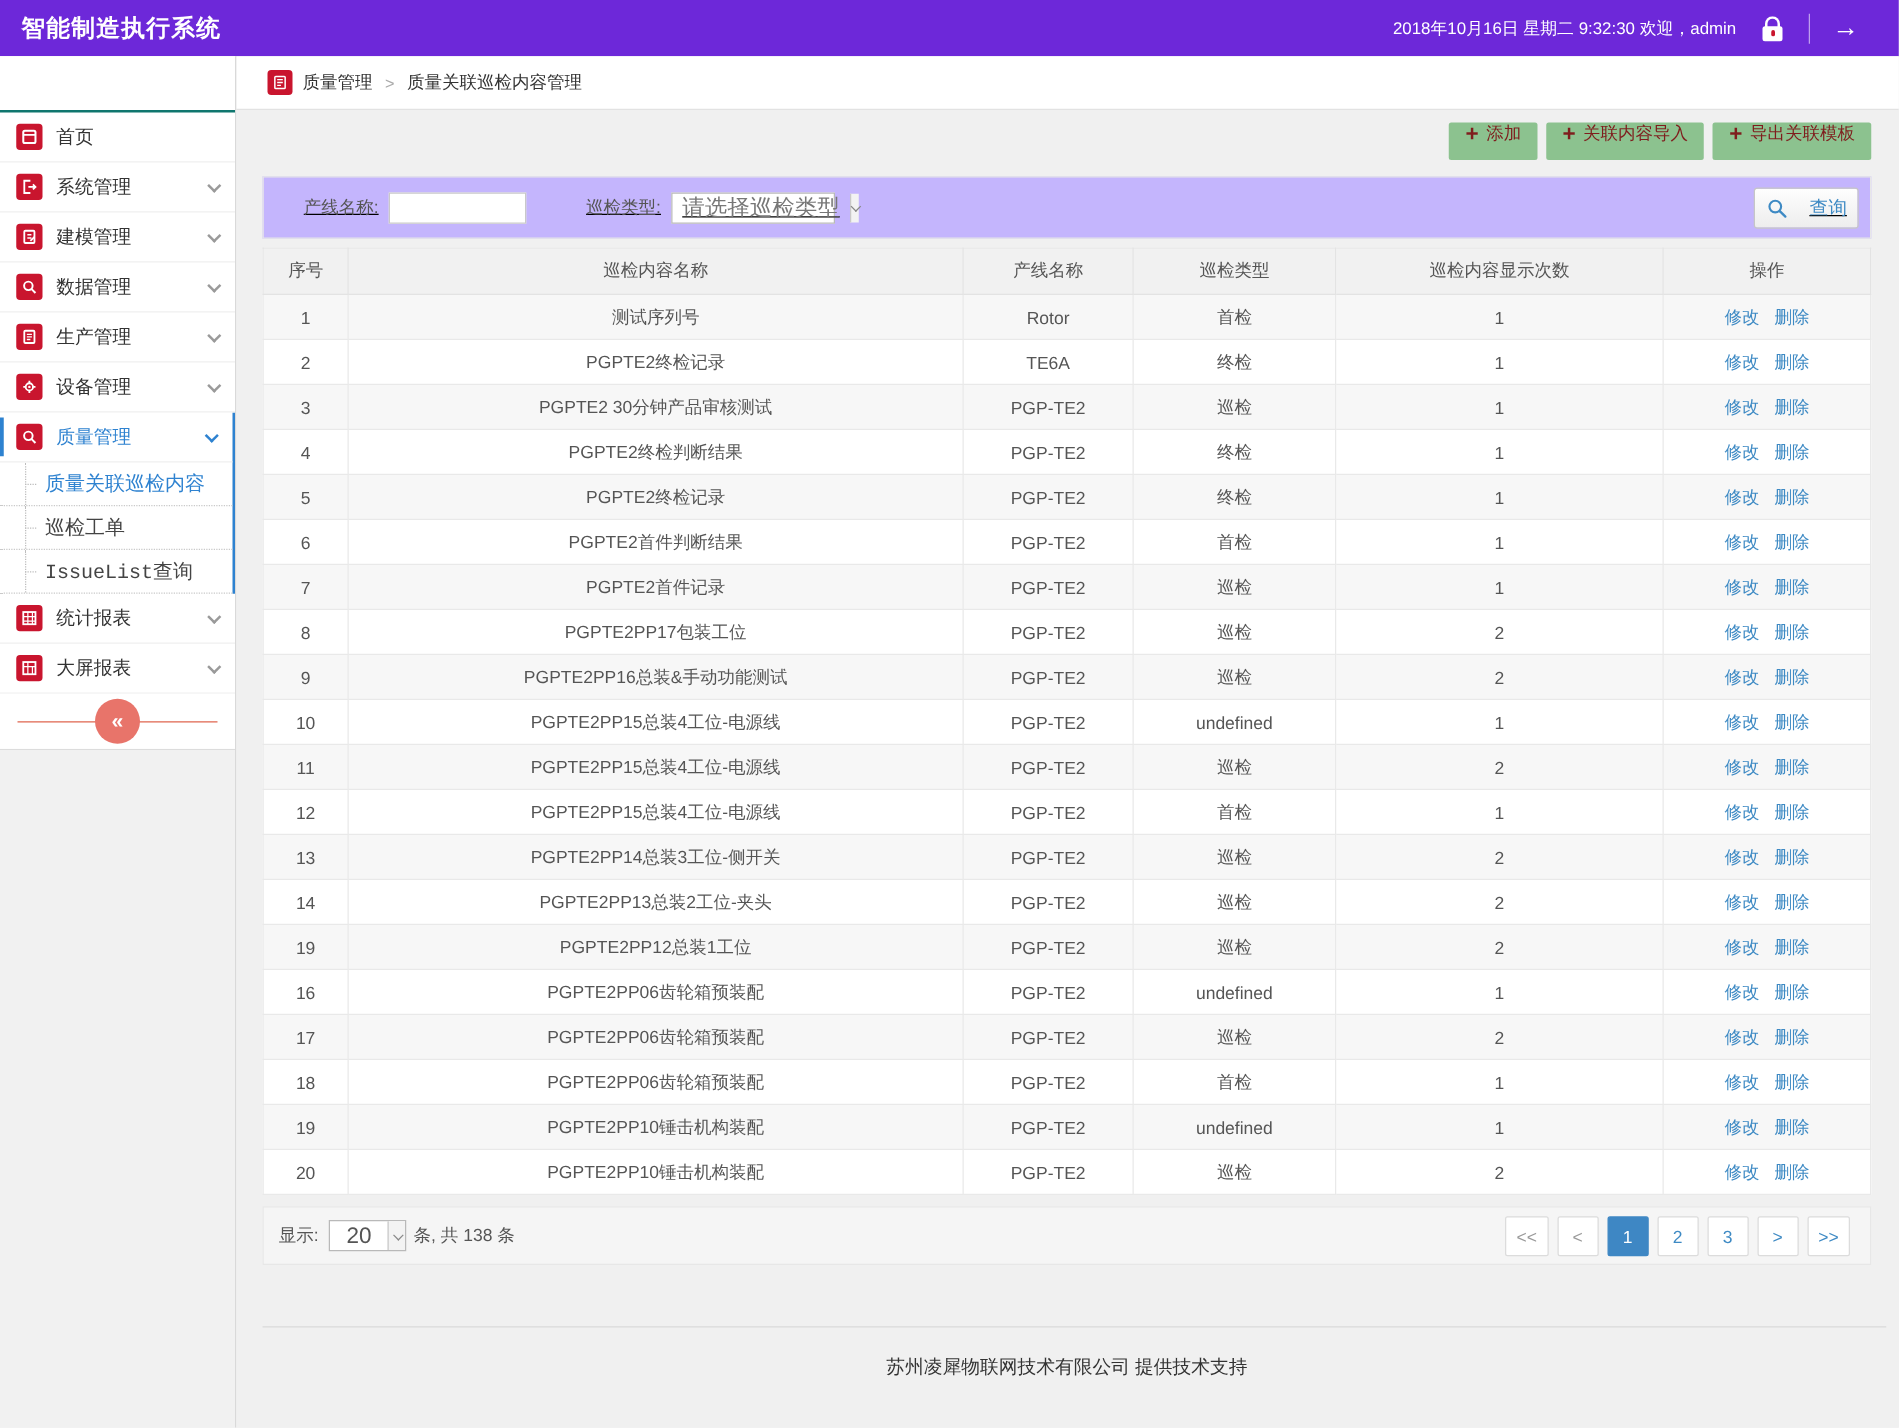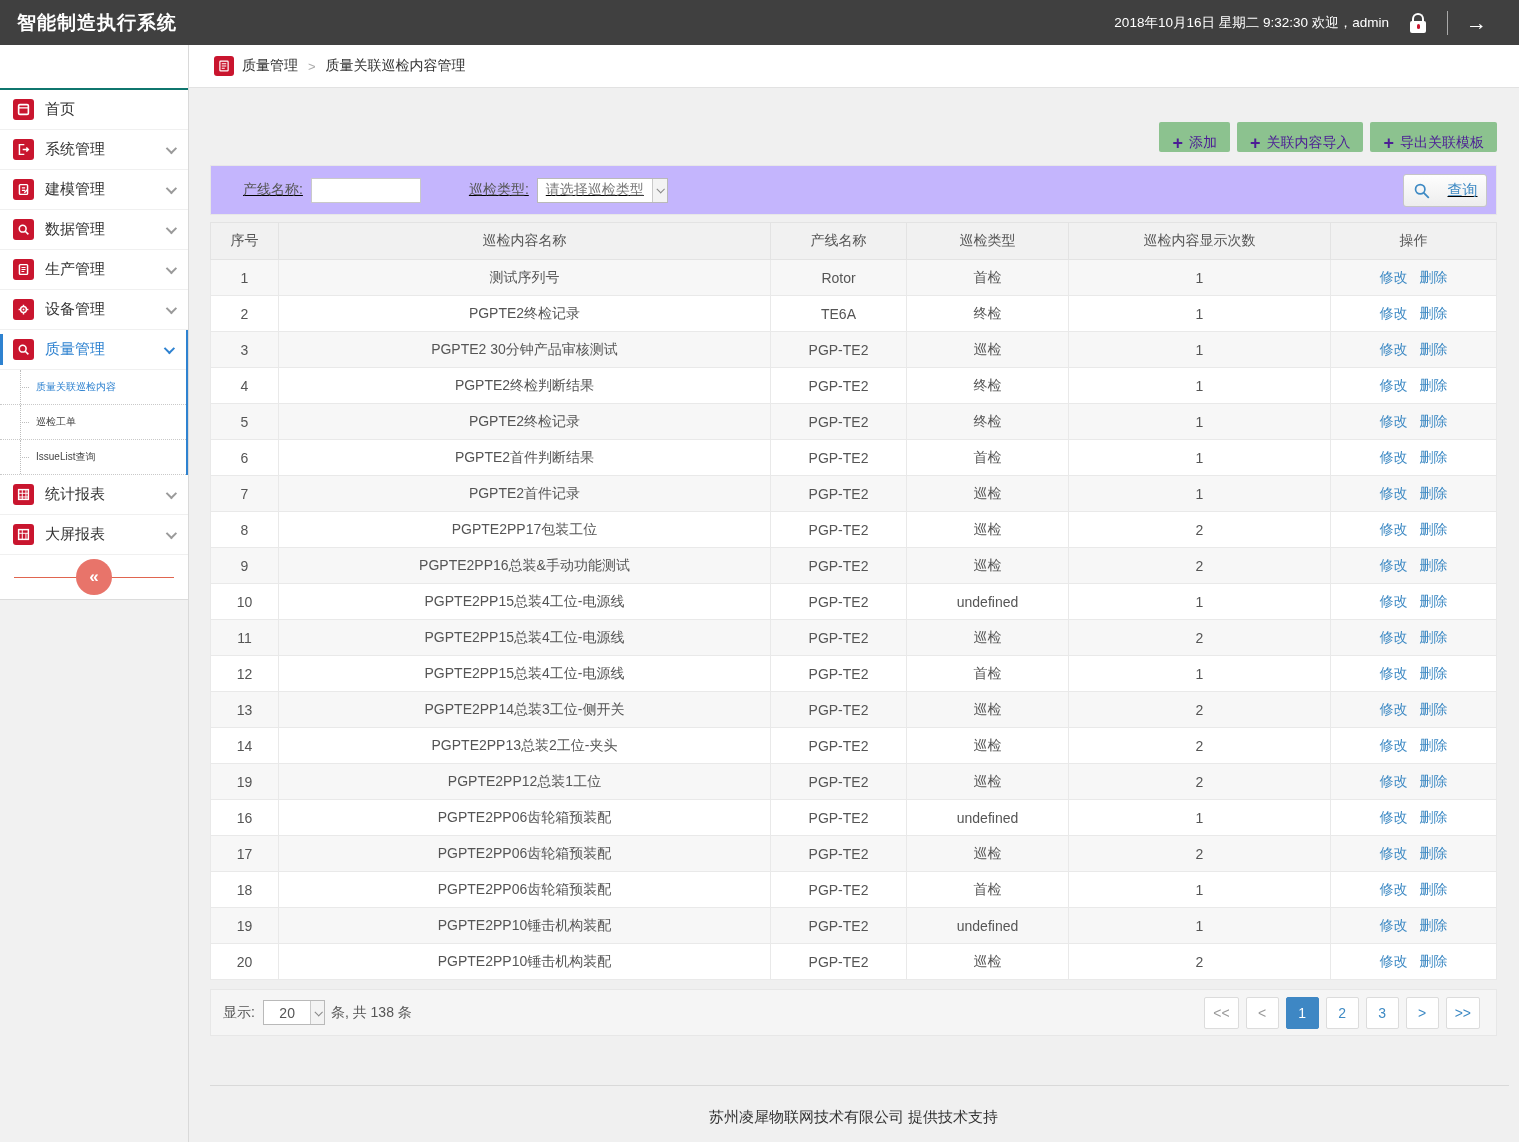--- a/index.html
+++ b/index.html
@@ -1,19 +1,19 @@
 <!DOCTYPE html>
 <html><head>
 <meta charset="utf-8">
 <style>
   * { margin:0; padding:0; box-sizing:border-box; }
   html,body { width:1519px; height:1142px; font-family:"Liberation Sans","DejaVu Sans",sans-serif; background:#f0f0f0; overflow:hidden; }
 
   
-  .topbar { position:absolute; left:0; top:0; width:1519px; height:45px; background:#404040; display:flex; align-items:center; }
+  .topbar { position:absolute; left:0; top:0; width:1519px; height:45px; background:#6d28d9; display:flex; align-items:center; }
   .topbar-title { color:#fff; font-size:19px; font-weight:bold; padding-left:17px; letter-spacing:1px; }
   .topbar-right { margin-left:auto; display:flex; align-items:center; color:#fff; font-size:13.5px; padding-right:28px; gap:18px; }
   .lock-icon { width:22px; height:22px; position:relative; cursor:pointer; }
   .lock-shackle { position:absolute; left:5px; top:1px; width:12px; height:11px; border:2.5px solid #fff; border-bottom:none; border-radius:6px 6px 0 0; }
   .lock-body { position:absolute; left:3px; top:9px; width:16px; height:12px; background:#fff; border-radius:2px; }
   .lock-body::after { content:""; position:absolute; left:6.5px; top:3px; width:3px; height:5px; background:#c9152e; border-radius:2px; }
   .topbar-divider { width:1px; height:24px; background:rgba(255,255,255,.55); }
   .logout-icon { color:#fff; font-size:21px; line-height:1; cursor:pointer; padding-right:4px; }
 
   
@@ -26,39 +26,39 @@
   .sidebar { position:absolute; left:0; top:45px; width:189px; height:1097px; background:#f1f1f1; border-right:1px solid #d9d9d9; }
   .sidebar-top-gap { height:43px; background:#fff; }
   .menu { background:#fff; border-top:2px solid #0f766e; border-bottom:1px solid #dcdcdc; }
   .menu-item { height:40px; display:flex; align-items:center; padding:0 14px 0 13px; font-size:15px; color:#333; cursor:pointer; border-bottom:1px solid #f0f0f0; position:relative; }
   .menu-icon { width:21px; height:21px; background:#c9152e; border-radius:3px; margin-right:11px; flex:0 0 21px; display:flex; align-items:center; justify-content:center; }
   .chev { margin-left:auto; width:8px; height:8px; border-right:2px solid #9a9a9a; border-bottom:2px solid #9a9a9a; transform:rotate(45deg) translateY(-2px); }
   .menu-group.active-group { border-right:2px solid #2e82d0; }
   .menu-group.active-group .menu-item.parent { color:#2e82d0; }
   .menu-group.active-group .menu-item.parent::before { content:""; position:absolute; left:0; top:4px; bottom:4px; width:3px; background:#2e82d0; }
   .menu-group.active-group .menu-item.parent .chev { border-color:#2e82d0; }
-  .submenu-item { height:35px; display:flex; align-items:center; padding-left:36px; font-size:10px; color:#444; cursor:pointer; border-bottom:1px dotted #c9c9c9; position:relative; }
+  .submenu-item { height:35px; display:flex; align-items:center; padding-left:36px; font-size:16px; color:#444; cursor:pointer; border-bottom:1px dotted #c9c9c9; position:relative;font-family:Liberation Mono, monospace; }
   .submenu-item::before { content:""; position:absolute; left:20px; top:0; bottom:0; border-left:1px dotted #bdbdbd; }
   .submenu-item::after { content:""; position:absolute; left:20px; top:50%; width:9px; border-top:1px dotted #bdbdbd; }
   .submenu-item.active { color:#2e82d0; }
   .collapse-row { height:44px; position:relative; background:#fff; }
   .collapse-row .line { position:absolute; left:14px; right:14px; top:50%; height:1px; background:#e0654f; }
   .collapse-btn { position:absolute; left:50%; top:50%; transform:translate(-50%,-50%); width:36px; height:36px; border-radius:50%; background:#e8746a; color:#fff; display:flex; align-items:center; justify-content:center; font-size:17px; font-weight:bold; cursor:pointer; }
 
   
   .main { position:absolute; left:189px; top:88px; width:1330px; height:1054px; background:#f0f0f0; padding:0 22px 0 21px; }
   .toolbar-row { margin-top:10px; display:flex; justify-content:flex-end; gap:7px; }
-  .green-btn { height:30px; background:#8cc28f; color:#4c1d95; font-size:14px; display:flex; align-items:flex-end; padding:0 13px; border:none; border-radius:2px; cursor:pointer; gap:6px; font-family:inherit;margin-top:24px; }
+  .green-btn { height:30px; background:#8cc28f; color:#7f1d1d; font-size:14px; display:flex; align-items:flex-start; padding:0 13px; border:none; border-radius:2px; cursor:pointer; gap:6px; font-family:inherit; }
   .plus-icon::before { content:"+"; font-size:18px; font-weight:bold; line-height:1; }
 
   .filter-bar { margin-top:13px; height:50px; background:#c4b5fd; border:1px solid #e7e7e7; display:flex; align-items:center; padding:0 9px 0 32px;text-decoration:underline; }
   .filter-label { font-size:14px; color:#555; }
   .text-input { width:110px; height:25px; border:1px solid #c9c9c9; background:#fff; margin-left:8px; font-size:13px; padding:0 5px; font-family:inherit; }
   .fake-select { display:flex; align-items:center; height:25px; border:1px solid #b9b9b9; background:#fff; margin-left:8px; cursor:pointer; }
-  .fake-select .sel-text { font-size:14px; color:#777; padding:0 8px; white-space:nowrap; }
+  .fake-select .sel-text { font-size:18px; color:#777; padding:0 8px; white-space:nowrap; }
   .fake-select .sel-arrow-box { width:19px; height:100%; border-left:1px solid #c9c9c9; background:#f3f3f3; display:flex; align-items:center; justify-content:center; }
   .sel-chev { width:6px; height:6px; border-right:1.5px solid #888; border-bottom:1.5px solid #888; transform:rotate(45deg) translateY(-1px); }
   .inspect-select { width:131px; justify-content:space-between; }
   .search-btn { margin-left:auto; width:84px; height:33px; border:1px solid #c6c6c6; border-radius:3px; background:linear-gradient(#fefefe,#ededed); display:flex; align-items:center; justify-content:center; gap:18px; color:#3e8ac4; font-size:15px; cursor:pointer; font-family:inherit; }
 
   
   table.data-table { margin-top:7px; width:1287px; border-collapse:collapse; background:#fff; table-layout:fixed; }
   .data-table th { height:37px; background:#f1f1f1; font-weight:normal; font-size:14px; color:#555; border:1px solid #e3e3e3; }
   .data-table td { height:36px; font-size:14px; color:#555; text-align:center; border:1px solid #e9e9e9; }
   .data-table tbody tr:nth-child(odd) td { background:#f7f7f7; }

